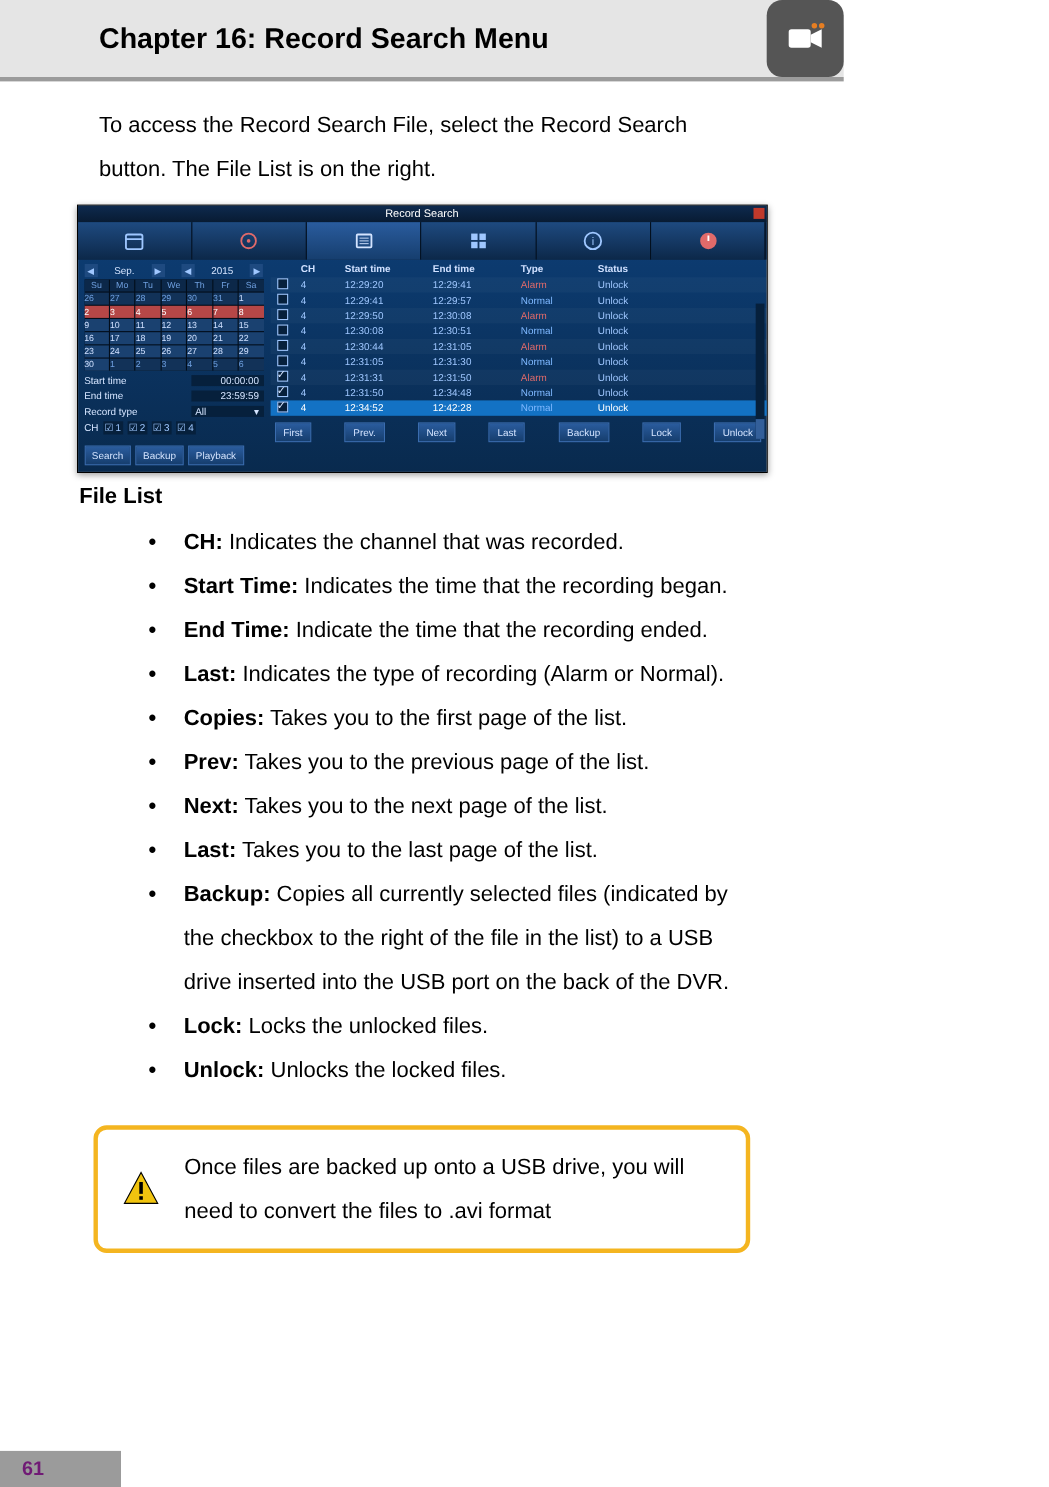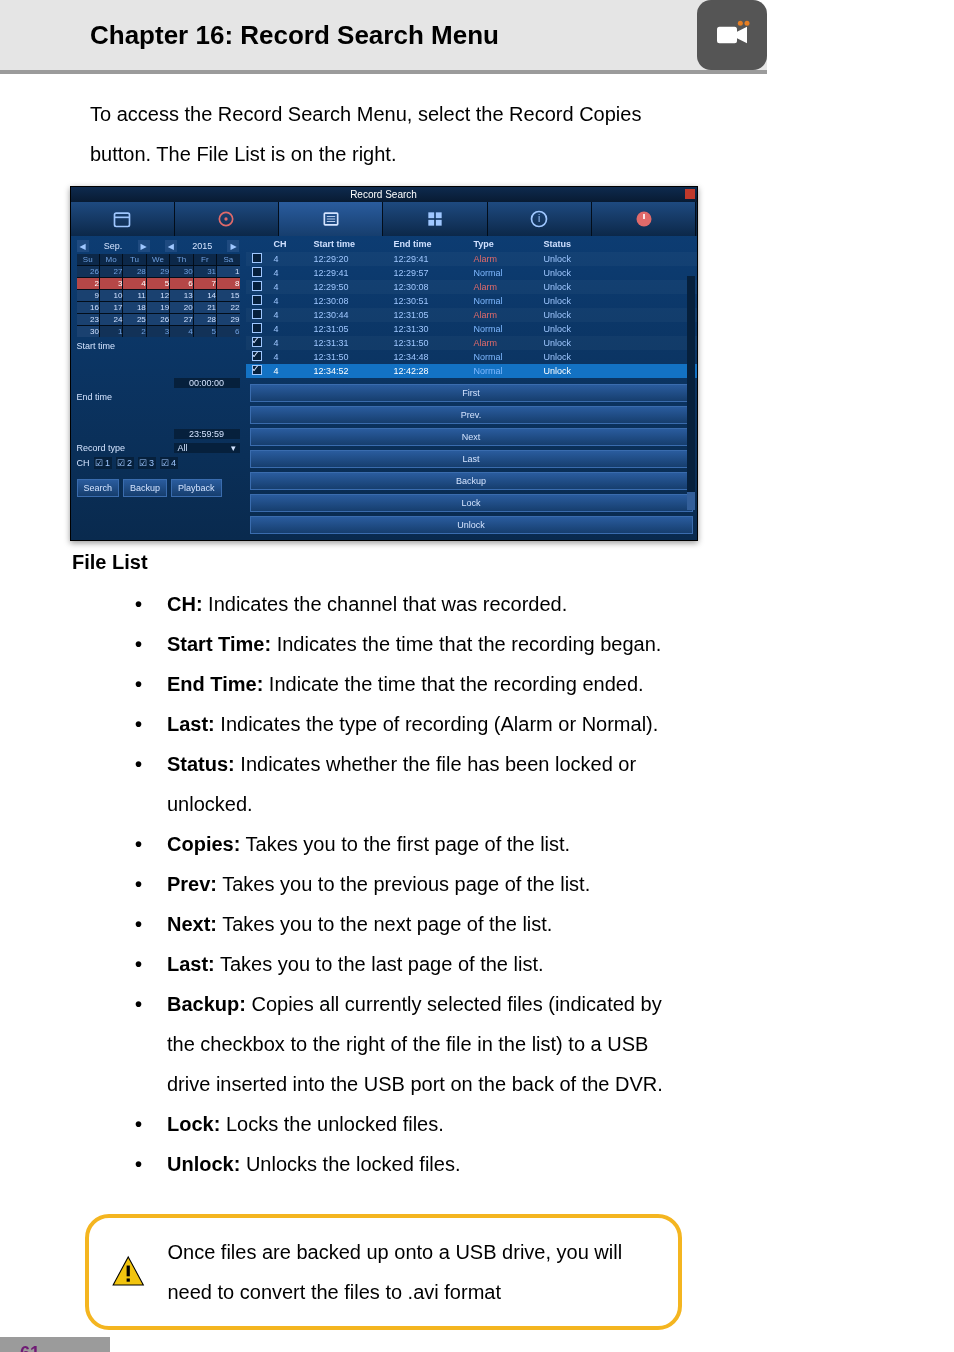--- a/index.html
+++ b/index.html
@@ -77,21 +77,21 @@
     position: absolute;
     left: 0;
     top: 0;
     font-size: 20px;
     font-weight: bold;
   }
   .term { font-weight: bold; }
   .note-box {
     margin: 30px 85px 0 85px;
     border: 4px solid #f4b520;
-    border-radius: 24px;
+    border-radius: 12px;
     display: flex;
     align-items: center;
     padding: 14px 22px;
     gap: 22px;
   }
   .note-text {
     font-size: 20px;
     line-height: 40px;
   }
   .page-number-bar {
@@ -182,25 +182,25 @@
   }
   .calendar {
     width:100%;
     display:grid;
     grid-template-columns: repeat(7, 1fr);
     gap:1px;
     background:#020d1a;
     font-size:8px;
   }
   .cal-head { background:#0c2849; color:#6fa0e0; text-align:center; padding:1px 0;}
-  .cal-cell { background:#1a4170; color:#cfe0ff; text-align:right; padding:1px 0; }
+  .cal-cell { background:#1a4170; color:#cfe0ff; text-align:left; padding:1px 0; }
   .cal-cell.dim { background:#123258; color:#6fa0e0;}
   .cal-cell.hl { background:#b54747; color:#fff;}
   .kv-row { display:flex; justify-content:space-between; margin-top:4px; font-size:9px;}
-  .kv-row .val { background:#06203c; padding:0 4px; min-width:58px; text-align:center;margin-top:37px;}
+  .kv-row .val { background:#06203c; padding:0 4px; min-width:58px; text-align:right;}
   .dropdown-box { background:#06203c; padding:0 4px; min-width:58px; display:flex; justify-content:space-between; align-items:center;margin-left:28px;}
   .ch-row { display:flex; gap:4px; margin-top:4px; font-size:9px; align-items:center;}
   .ch-box {
     width:18px; height:12px;
     background:#06203c;
     display:inline-flex;
     align-items:center;
     justify-content:center;
     color:#9fc7ff;
   }
@@ -254,21 +254,20 @@
     right:2px; bottom:30px;
     width:8px; height:18px;
     background:#335f9a;
   }
   .right-btns {
     display:flex;
     gap:4px;
     padding:6px 4px 6px 4px;
     justify-content:space-between;
     flex-wrap:wrap;
-    flex-direction:column;
   }
   .right-btns .ss-btn { padding:3px 7px;}
   .ss-right-wrap { position:relative;}
 </style>
 </head>
 <body>
 
 <div class="page">
 
   <div class="header-bar">
@@ -277,21 +276,21 @@
       <svg viewBox="0 0 48 48" width="40" height="40">
         <rect x="6" y="14" width="24" height="20" rx="3" fill="#fff"></rect>
         <polygon points="30,20 42,14 42,34 30,28" fill="#fff"></polygon>
         <circle cx="34" cy="10" r="3" fill="#e67e22"></circle>
         <circle cx="42" cy="10" r="3" fill="#e67e22"></circle>
       </svg>
     </div>
   </div>
   <div class="header-underline"></div>
 
-  <p class="body-text">To access the Record Search Menu, select the Record Copies button. The File List is on the right.</p>
+  <p class="body-text">To access the Record Search File, select the Record Search button. The File List is on the right.</p>
 
   <div class="screenshot">
     <div class="ss-titlebar">
       <span>Record Search</span>
       <span class="ss-close"></span>
     </div>
     <div class="ss-tabs">
       <div class="ss-tab">
         <svg viewBox="0 0 24 24">
             <rect x="3" y="5" width="18" height="16" rx="2" fill="none" stroke="#9fc7ff" stroke-width="2"></rect>
@@ -527,21 +526,20 @@
     </div>
   </div>
 
   <div class="section-heading">File List</div>
 
   <ul class="bullet-list" id="bullet-list">
       <li><span class="term">CH:</span><span> Indicates the channel that was recorded.</span></li>
       <li><span class="term">Start Time:</span><span> Indicates the time that the recording began.</span></li>
       <li><span class="term">End Time:</span><span> Indicate the time that the recording ended.</span></li>
       <li><span class="term">Last:</span><span> Indicates the type of recording (Alarm or Normal).</span></li>
-      <li><span class="term">Status:</span><span> Indicates whether the file has been locked or unlocked.</span></li>
       <li><span class="term">Copies:</span><span> Takes you to the first page of the list.</span></li>
       <li><span class="term">Prev:</span><span> Takes you to the previous page of the list.</span></li>
       <li><span class="term">Next:</span><span> Takes you to the next page of the list.</span></li>
       <li><span class="term">Last:</span><span> Takes you to the last page of the list.</span></li>
       <li><span class="term">Backup:</span><span> Copies all currently selected files (indicated by the checkbox to the right of the file in the list) to a USB drive inserted into the USB port on the back of the DVR.</span></li>
       <li><span class="term">Lock:</span><span> Locks the unlocked files.</span></li>
       <li><span class="term">Unlock:</span><span> Unlocks the locked files.</span></li>
     </ul>
 
   <div class="note-box">

